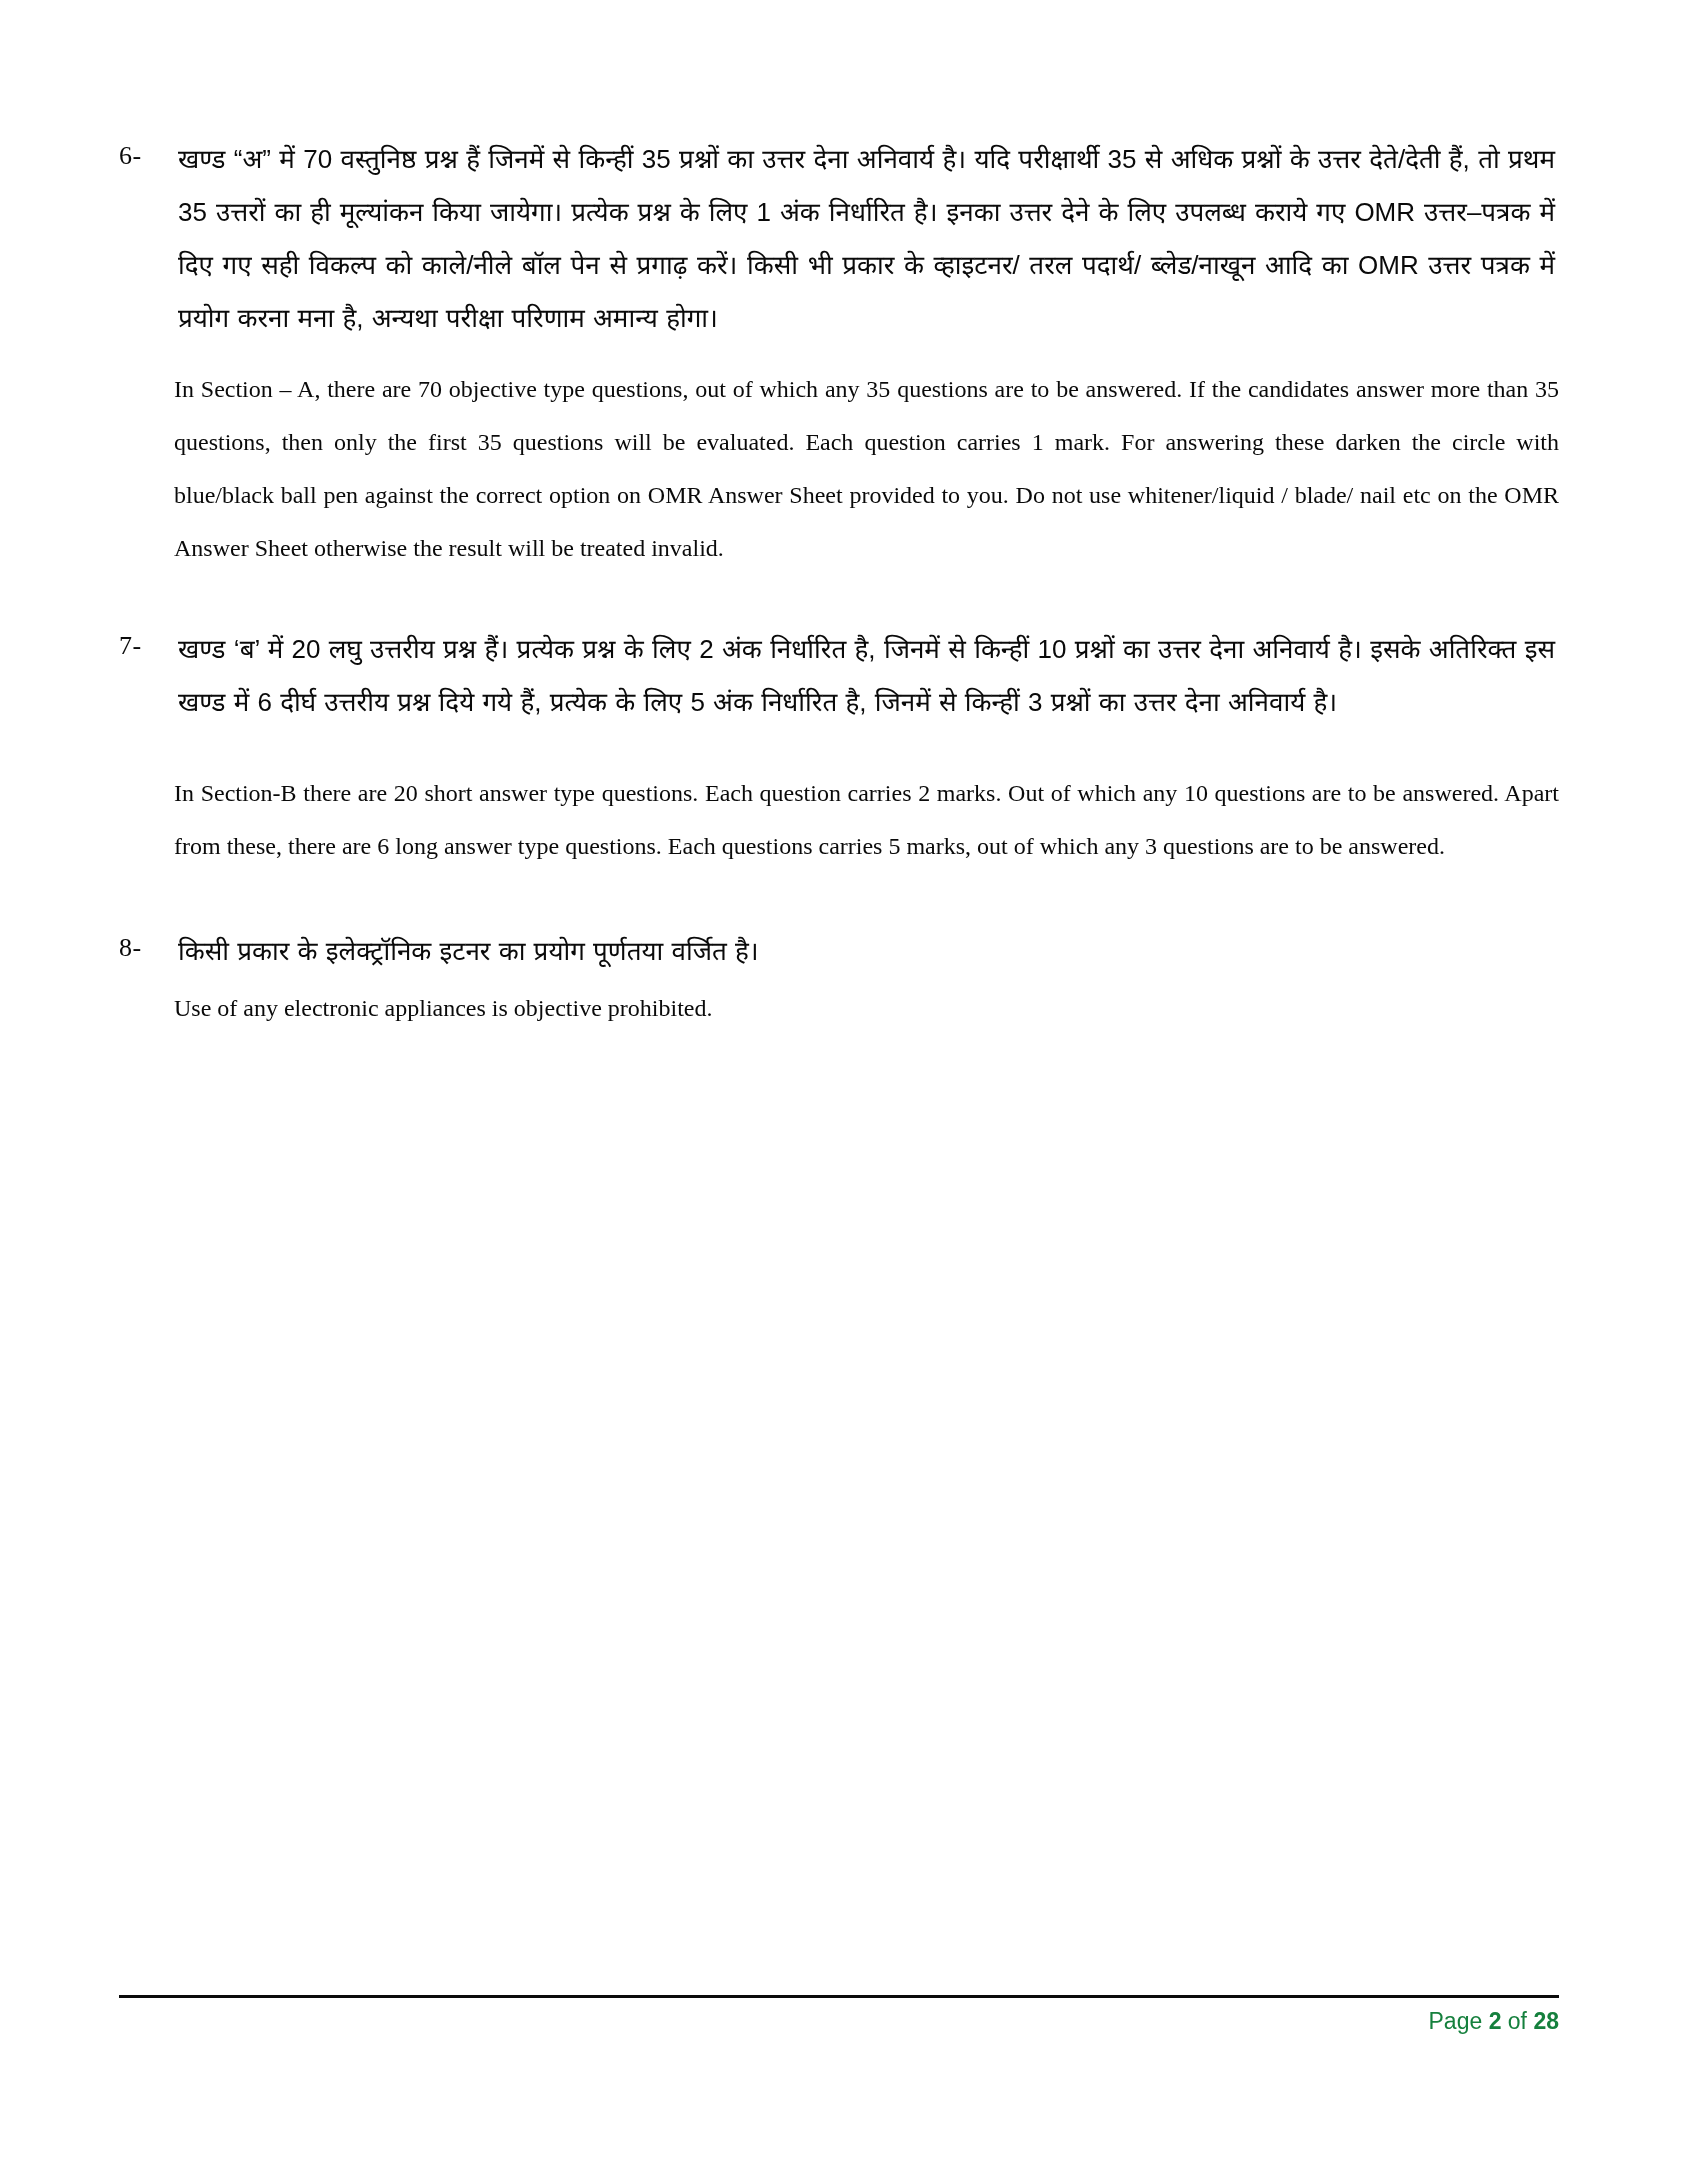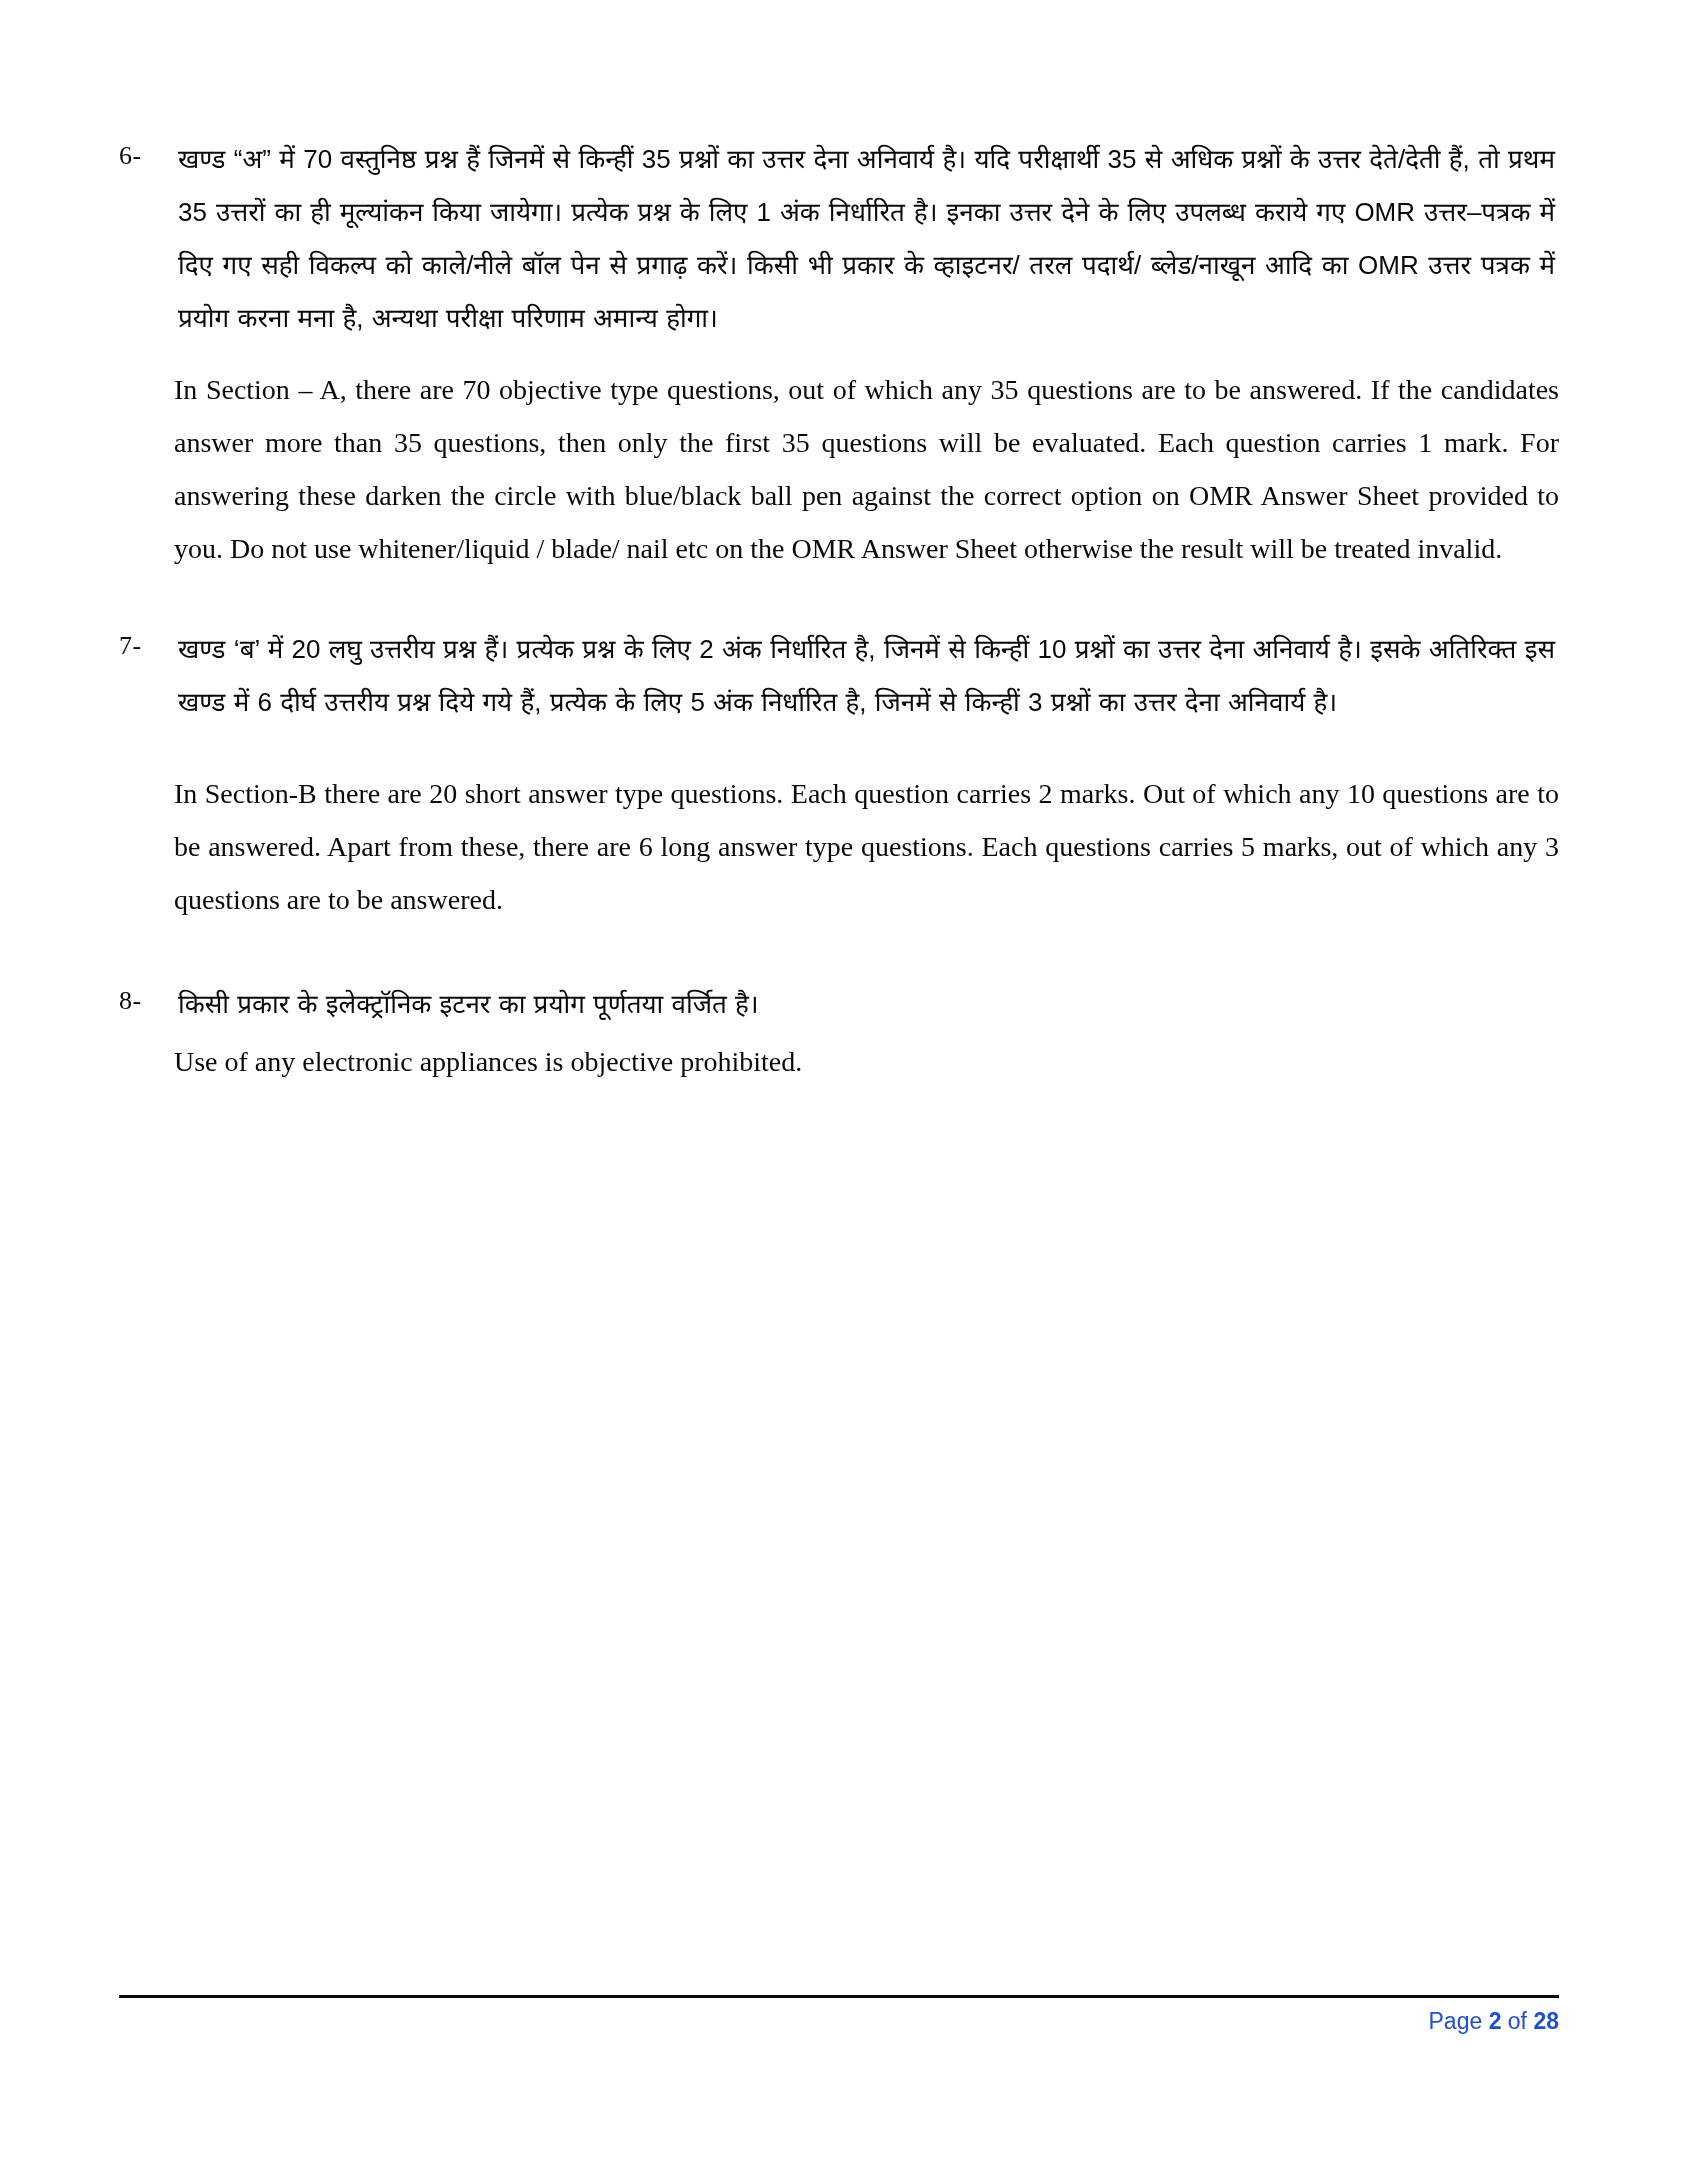--- a/index.html
+++ b/index.html
@@ -60,21 +60,21 @@
     text-justify: inter-word;
     color: #0a0a0a;
     margin: 4px;
     word-spacing: 1px;
   }
   .hindi:last-child { text-align: left; }
 
   
   .english {
     font-family: "Liberation Serif", "DejaVu Serif", serif;
-    font-size: 28px;
+    font-size: 24px;
     line-height: 53px;
     text-align: justify;
     text-justify: inter-word;
     color: #0a0a0a;
     margin: 0;
   }
 
   .gap-sm { height: 14px; }
   .gap-md { height: 34px; }
 
@@ -91,21 +91,21 @@
   .footer-rule {
     width: 100%;
     height: 3px;
     background: #0a0a0a;
   }
   .footer-text {
     margin-top: 10px;
     text-align: right;
     font-family: "Liberation Sans", "DejaVu Sans", sans-serif;
     font-size: 23px;
-    color: #1d4ed8;
+    color: #15803d;
     white-space: pre;
   }
   .footer-text b { font-weight: bold; }
 </style>
 </head>
 <body>
 
 <div class="page">
 
   <div class="content">

